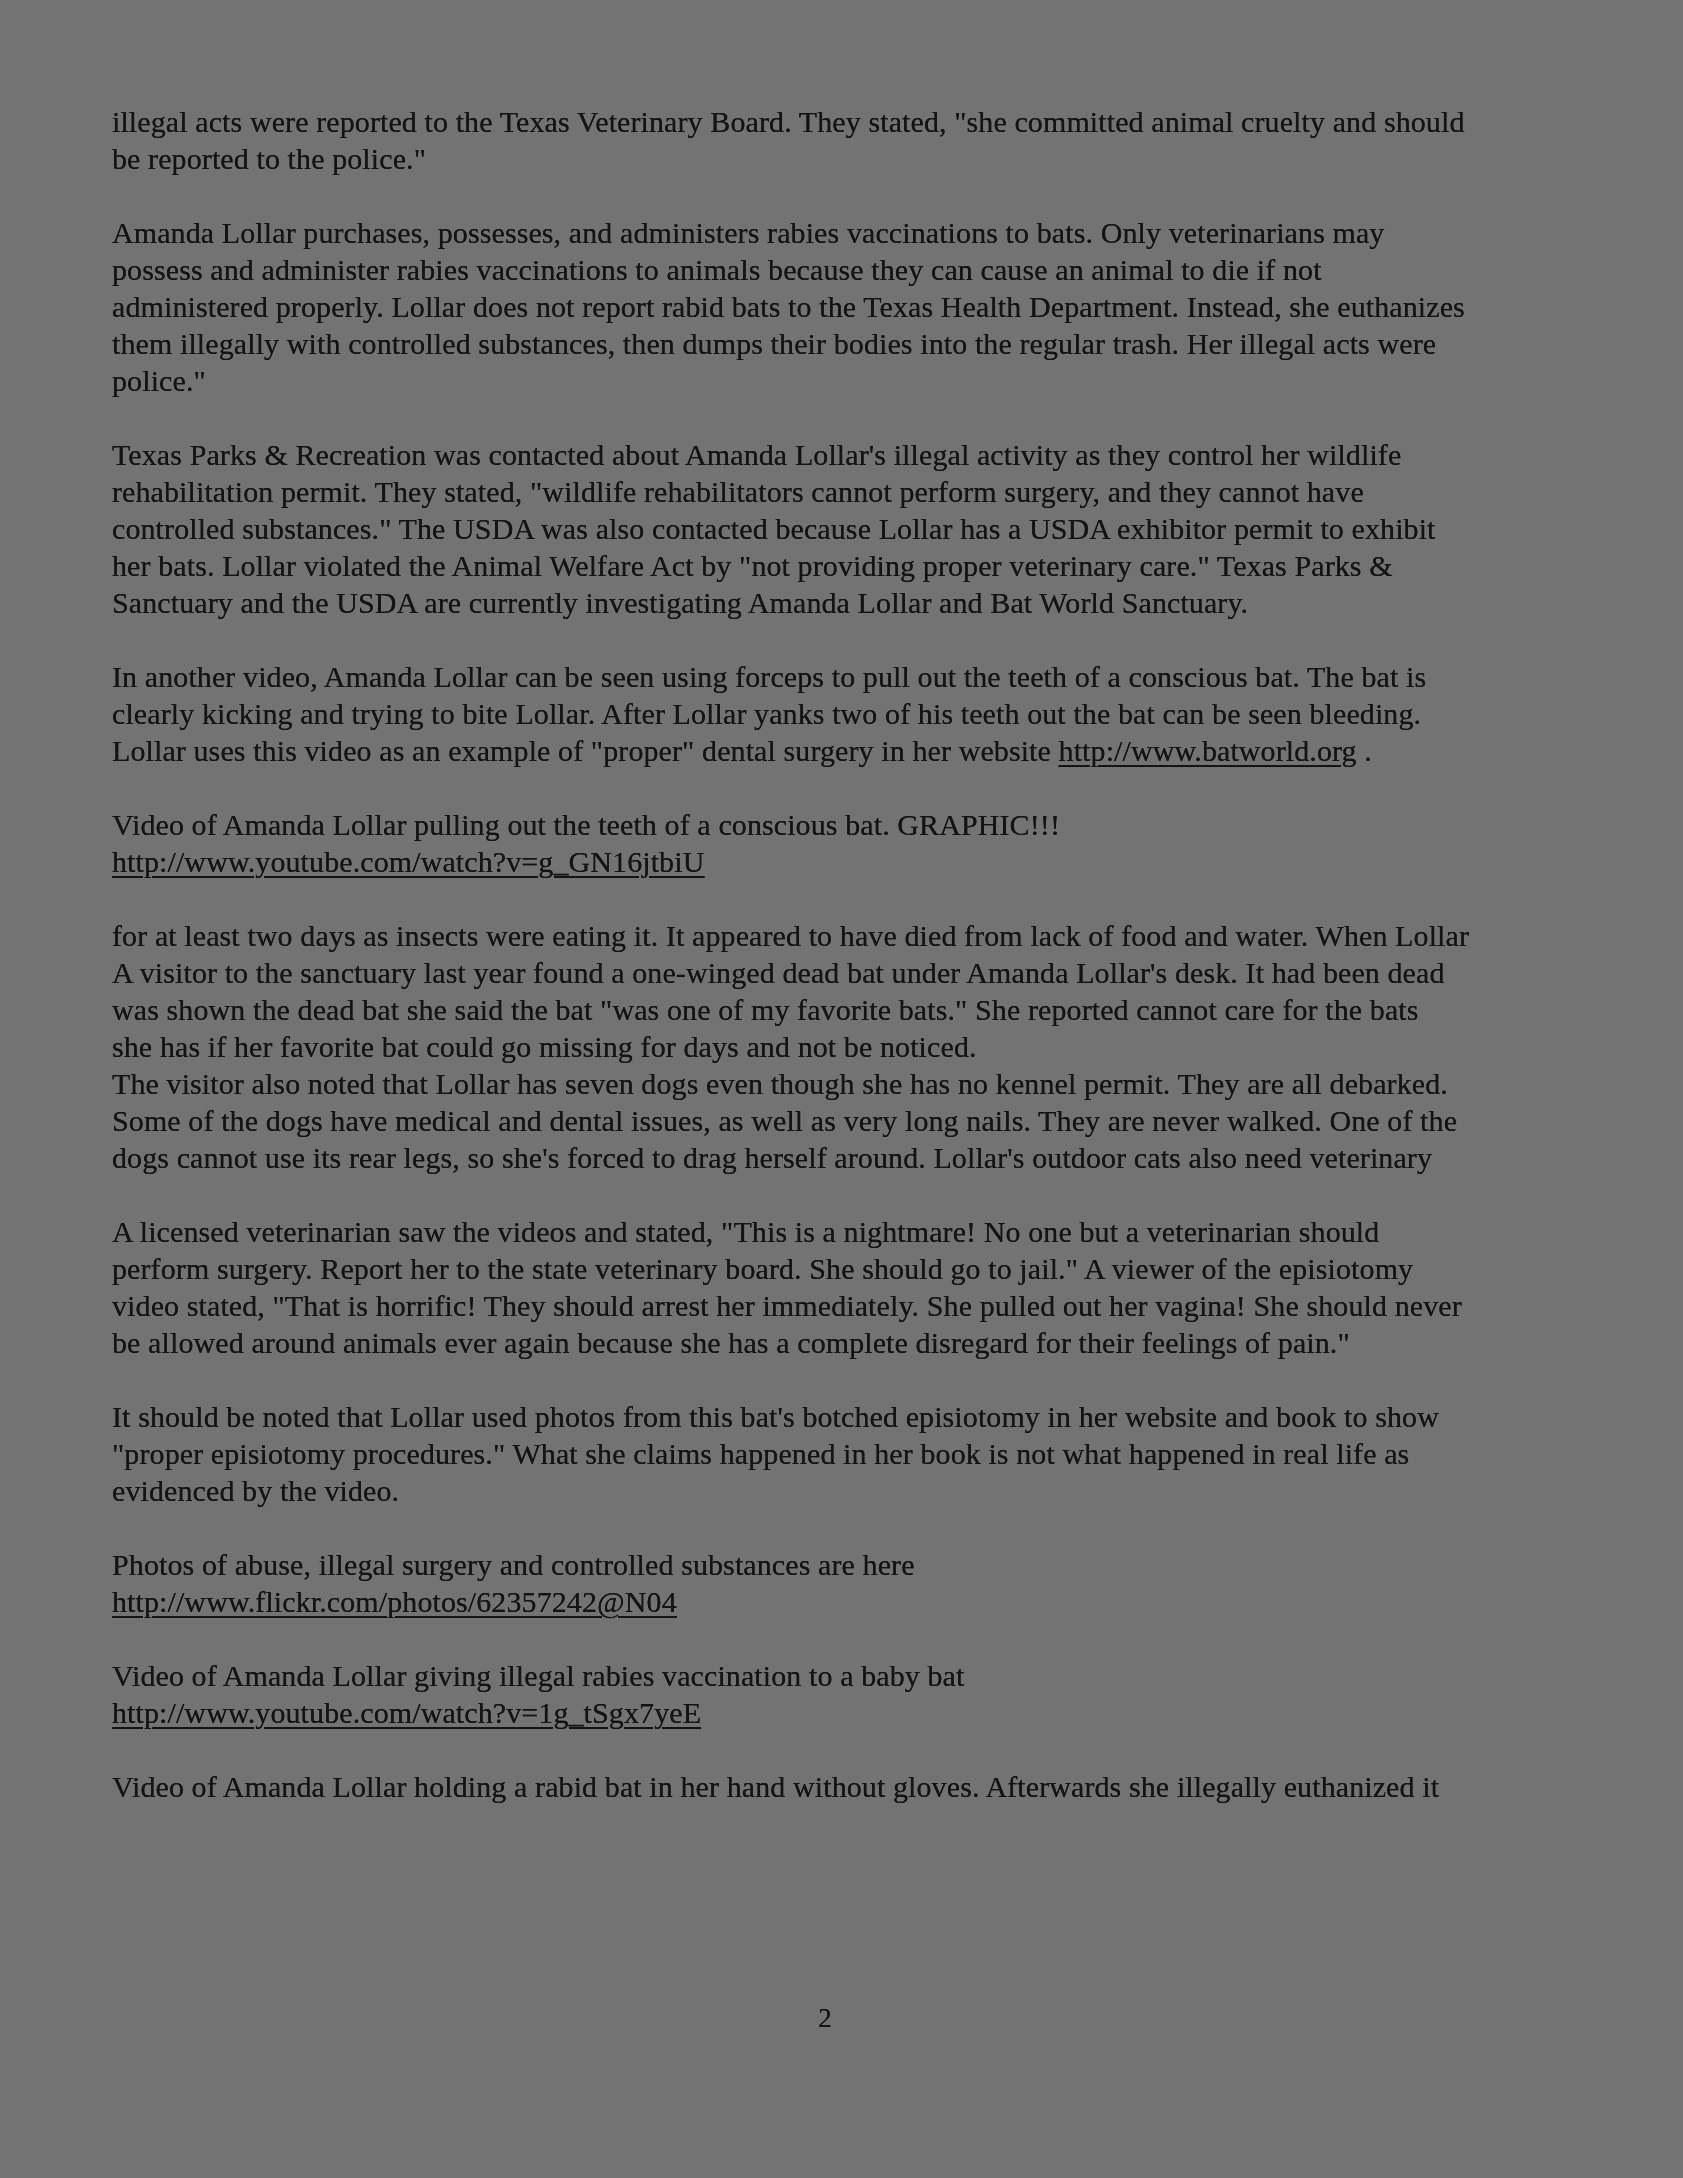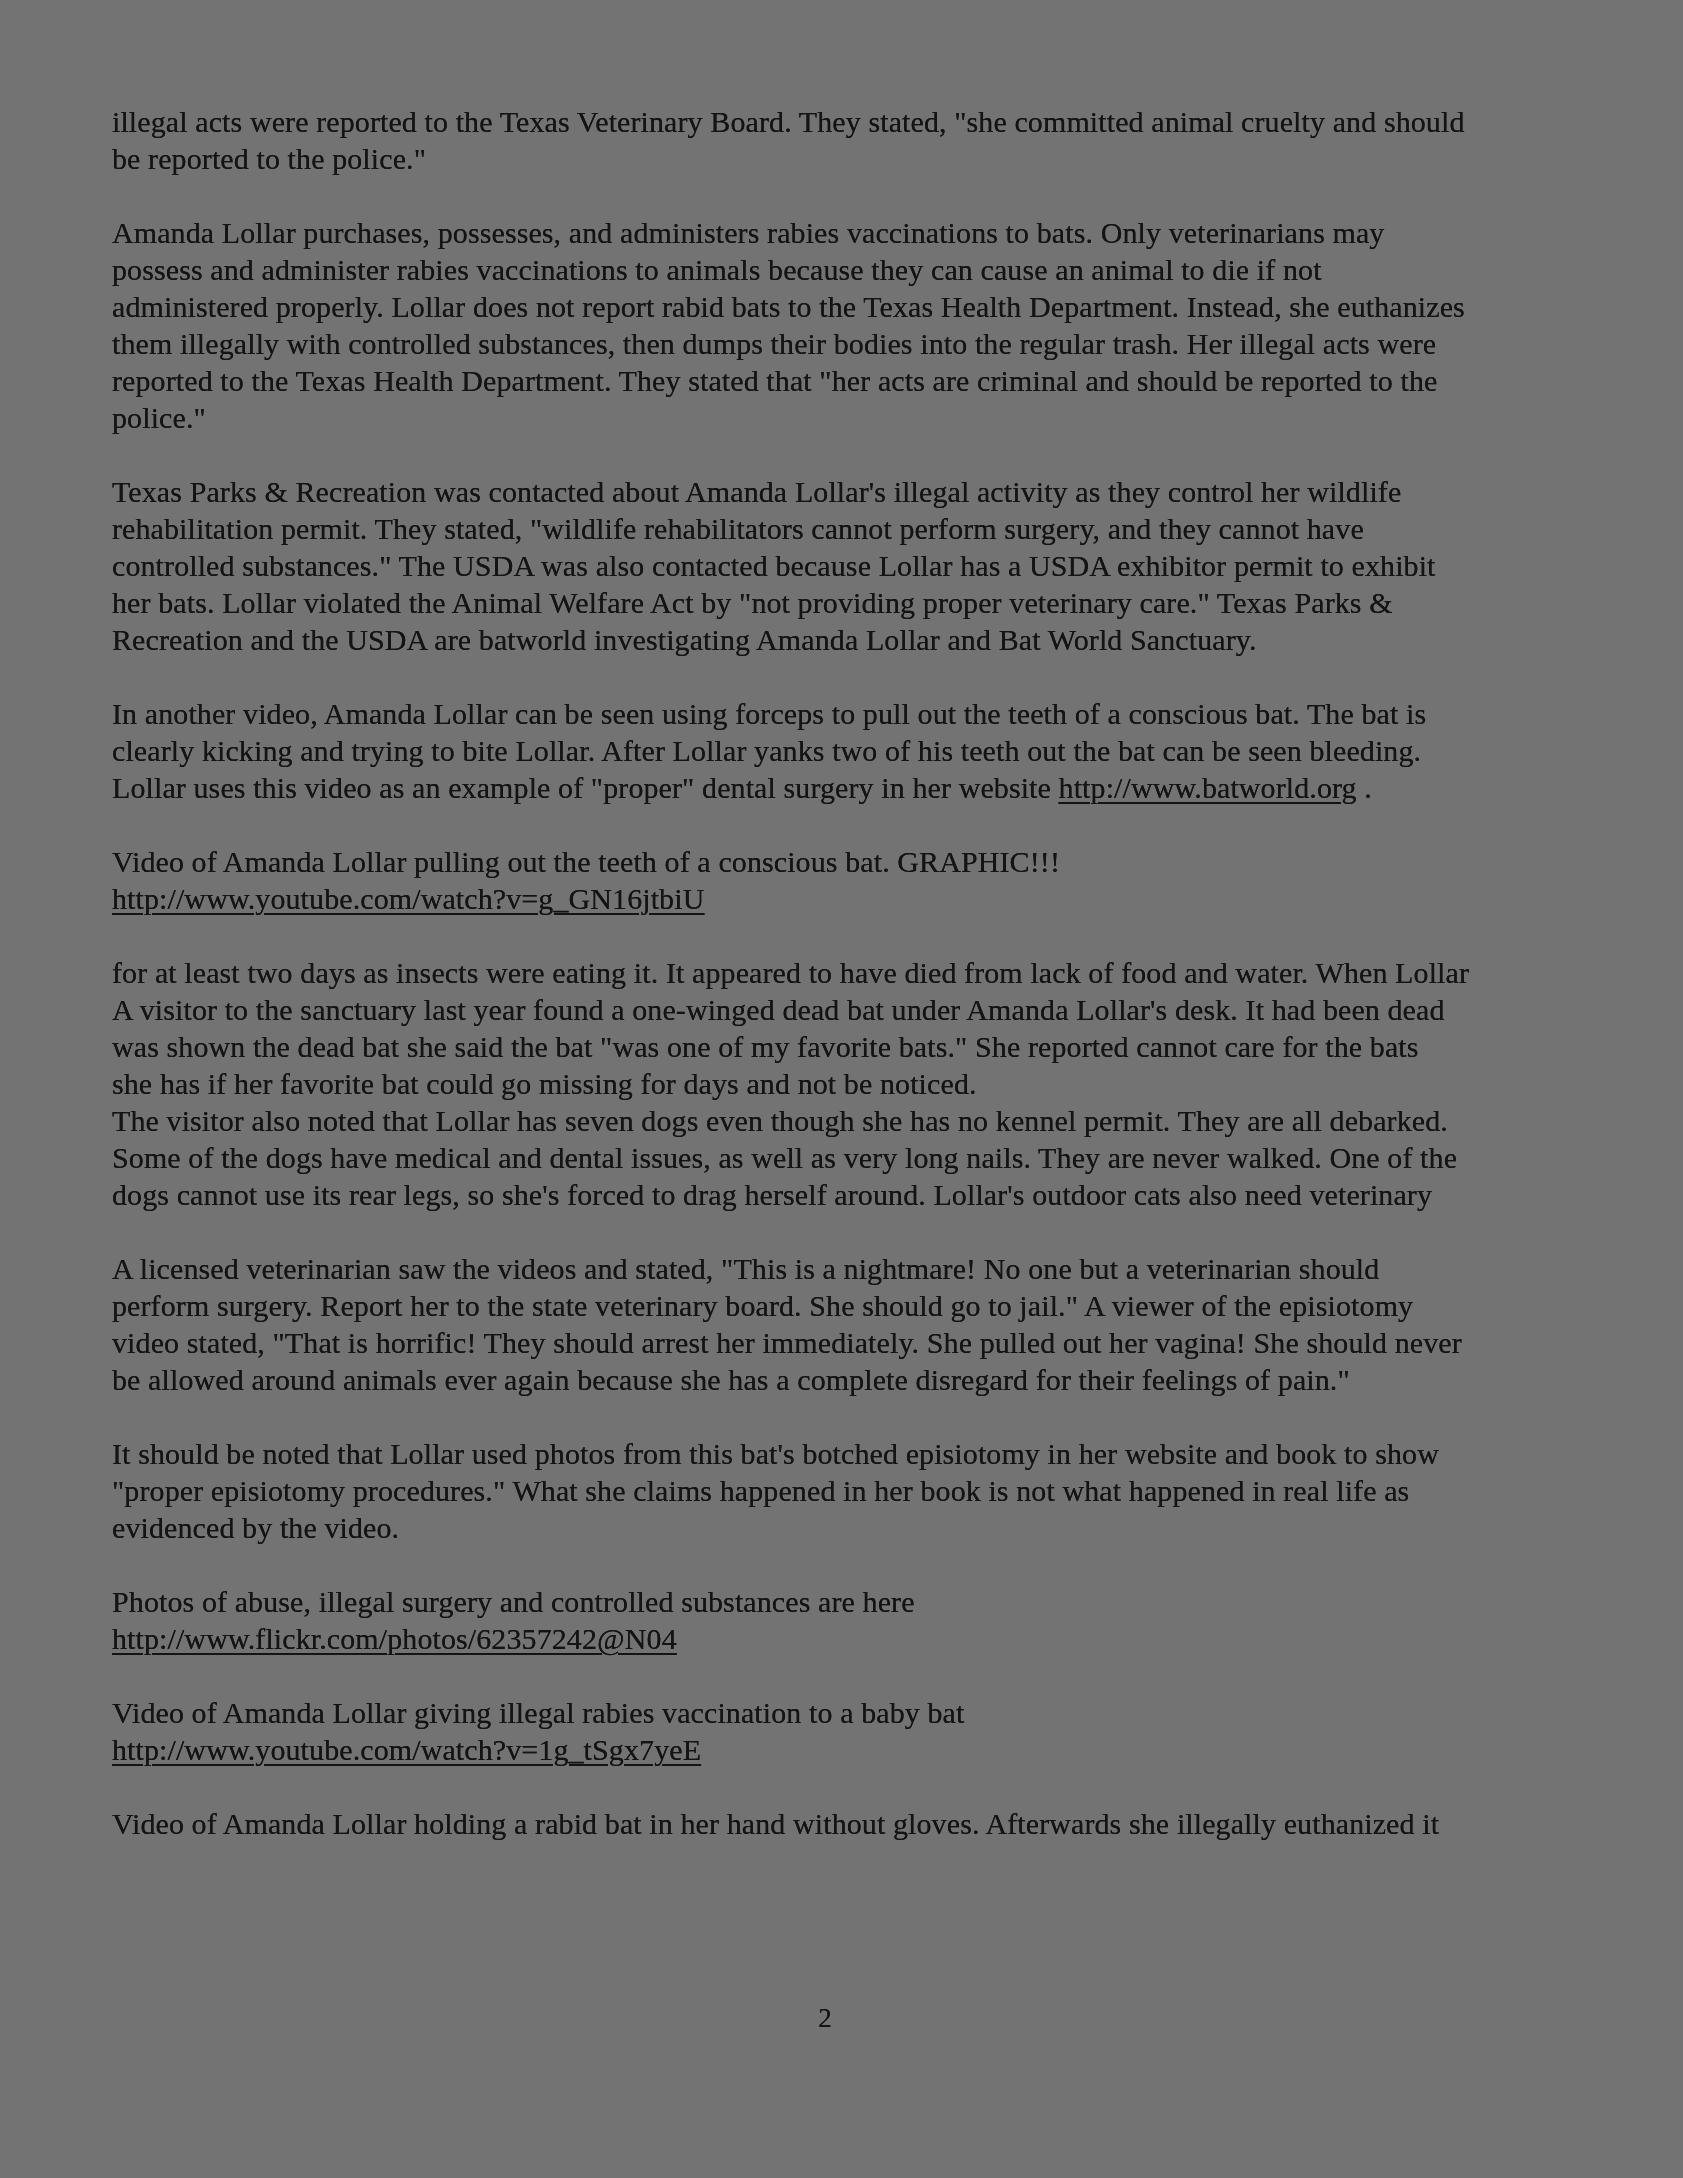--- a/index.html
+++ b/index.html
@@ -57,29 +57,28 @@
   <main class="doc" id="doc">
       <div class="paragraph">
         <div class="line"><span>illegal acts were reported to the Texas Veterinary Board. They stated, "she committed animal cruelty and should</span></div>
         <div class="line"><span>be reported to the police."</span></div>
       </div>
       <div class="paragraph">
         <div class="line"><span>Amanda Lollar purchases, possesses, and administers rabies vaccinations to bats. Only veterinarians may</span></div>
         <div class="line"><span>possess and administer rabies vaccinations to animals because they can cause an animal to die if not</span></div>
         <div class="line"><span>administered properly. Lollar does not report rabid bats to the Texas Health Department. Instead, she euthanizes</span></div>
         <div class="line"><span>them illegally with controlled substances, then dumps their bodies into the regular trash. Her illegal acts were</span></div>
-        <div class="line"><span>reported to the Texas Health Department. They stated that "her acts are criminal and should be reported to the</span></div>
         <div class="line"><span>police."</span></div>
       </div>
       <div class="paragraph">
         <div class="line"><span>Texas Parks &amp; Recreation was contacted about Amanda Lollar's illegal activity as they control her wildlife</span></div>
         <div class="line"><span>rehabilitation permit. They stated, "wildlife rehabilitators cannot perform surgery, and they cannot have</span></div>
         <div class="line"><span>controlled substances." The USDA was also contacted because Lollar has a USDA exhibitor permit to exhibit</span></div>
         <div class="line"><span>her bats. Lollar violated the Animal Welfare Act by "not providing proper veterinary care." Texas Parks &amp;</span></div>
-        <div class="line"><span>Recreation and the USDA are batworld investigating Amanda Lollar and Bat World Sanctuary.</span></div>
+        <div class="line"><span>Sanctuary and the USDA are currently investigating Amanda Lollar and Bat World Sanctuary.</span></div>
       </div>
       <div class="paragraph">
         <div class="line"><span>In another video, Amanda Lollar can be seen using forceps to pull out the teeth of a conscious bat. The bat is</span></div>
         <div class="line"><span>clearly kicking and trying to bite Lollar. After Lollar yanks two of his teeth out the bat can be seen bleeding.</span></div>
         <div class="line"><span>Lollar uses this video as an example of "proper" dental surgery in her website </span><a class="link">http://www.batworld.org</a><span> .</span></div>
       </div>
       <div class="paragraph">
         <div class="line"><span>Video of Amanda Lollar pulling out the teeth of a conscious bat. GRAPHIC!!!</span></div>
         <div class="line"><a class="link">http://www.youtube.com/watch?v=g_GN16jtbiU</a></div>
       </div>

